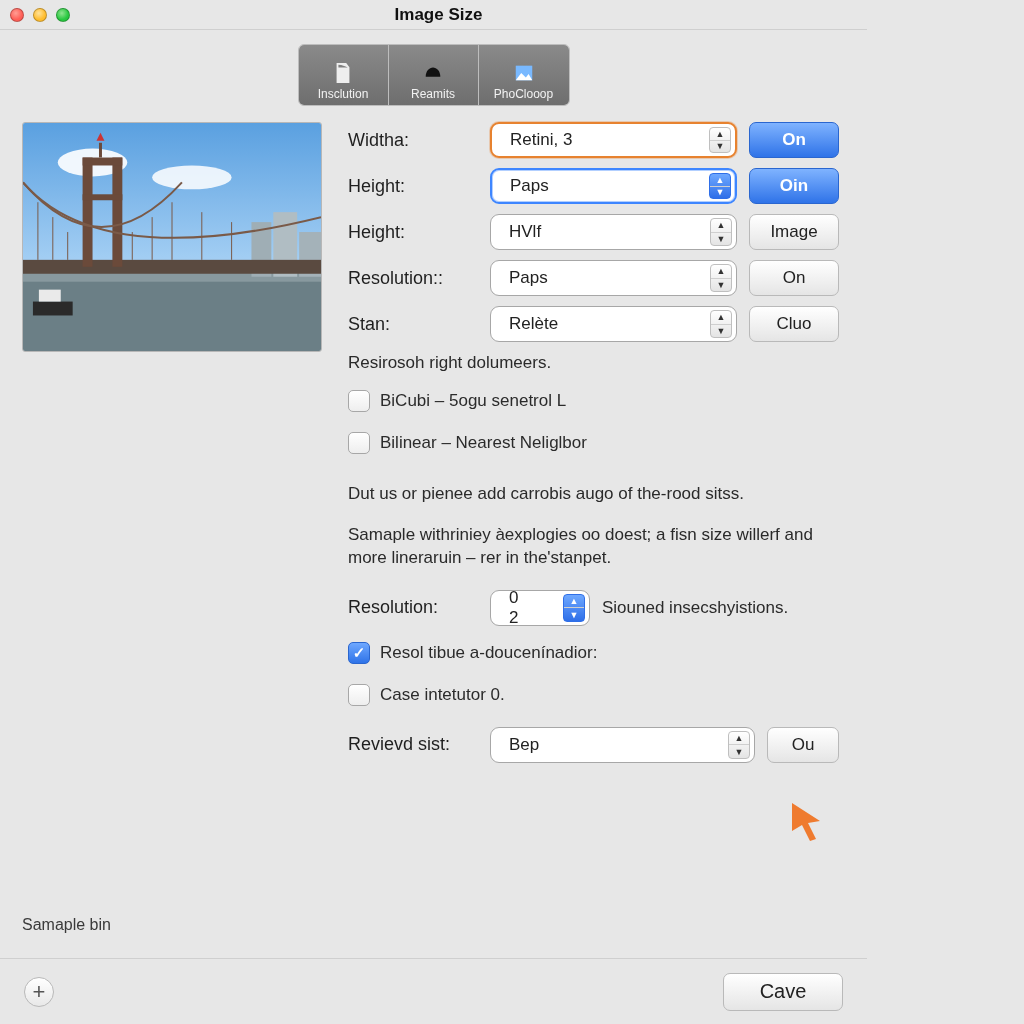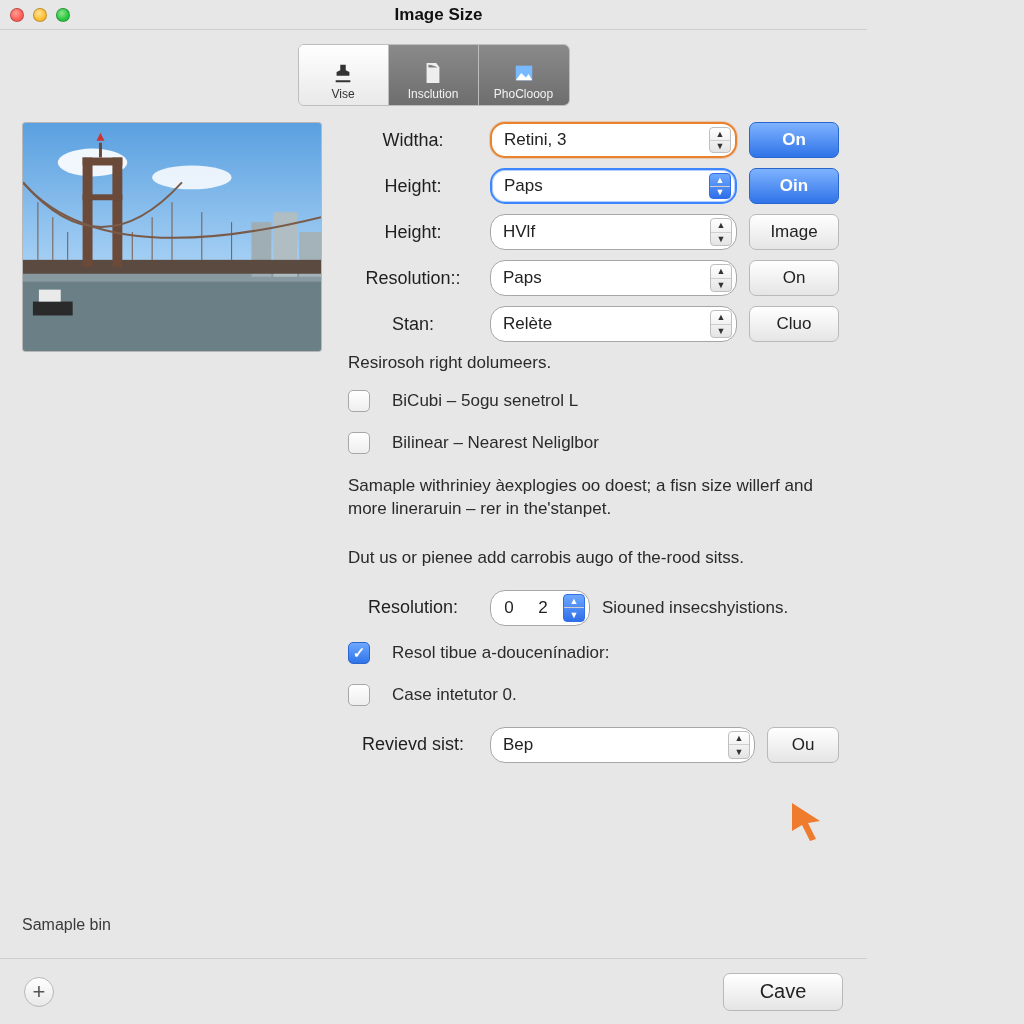--- a/index.html
+++ b/index.html
@@ -117,32 +117,32 @@
     padding-right: 6px;
     font-size: 17px;
   }
   .form-row {
     display: flex;
     align-items: center;
     gap: 12px;
   }
   .form-row .lbl {
     width: 130px;
-    text-align: center;
+    text-align: left;
     color: #1f1f1f;
     font-size: 18px;
   }
   .combo, .numbox {
     height: 36px;
     border: 1px solid #a7a7a7;
-    border-radius: 15px;
+    border-radius: 9px;
     background: #fff;
     display: flex;
     align-items: center;
-    padding: 0 12px;
+    padding: 0 18px;
     position: relative;
   }
   .combo { flex: 1; }
   .combo.highlight {
     border: 2px solid #e7822f;
     box-shadow: 0 0 0 1px rgba(231,130,47,0.3);
   }
   .combo.blue-ring {
     border: 2px solid #3e86ff;
     box-shadow: inset 0 0 0 1px rgba(62,134,255,0.4);
@@ -187,21 +187,21 @@
     font-weight: 600;
   }
   .hint, .para {
     color: #2a2a2a;
     line-height: 1.35;
   }
   .para { margin: 6px 0 2px 0; }
   .chk-row {
     display: flex;
     align-items: center;
-    gap: 22px;
+    gap: 10px;
     margin: 5px 0;
   }
   .chk {
     width: 22px; height: 22px;
     border: 1px solid #a7a7a7;
     border-radius: 5px;
     background: linear-gradient(#ffffff,#eeeeee);
     display:flex; align-items:center; justify-content:center;
   }
   .chk.checked {
@@ -253,36 +253,36 @@
     <div class="traffic-lights">
       <div class="tl close"></div>
       <div class="tl min"></div>
       <div class="tl zoom"></div>
     </div>
     <div class="title">Image Size</div>
   </div>
 
   <div class="tabstrip">
     <div class="tabs">
-      <div class="tab selected">
-        <span class="ticon">
-          <svg viewBox="0 0 24 24">
-              <path fill="#333" d="M4 20h16v2H4zM9 3h6v6l4 2v4H5v-4l4-2z"></path>
-            </svg>
-        </span>
-        <span>Vise</span>
-      </div>
       <div class="tab">
         <span class="ticon">
           <svg viewBox="0 0 24 24">
               <path fill="#eee" d="M6 2h9l3 4v16H6zM6 2v4h12"></path>
               <path fill="none" stroke="#eee" stroke-width="2" d="M6 2h9l3 4v16H6z"></path>
             </svg>
         </span>
         <span>Insclution</span>
+      </div>
+      <div class="tab">
+        <span class="ticon">
+          <svg viewBox="0 0 24 24">
+              <path fill="#111" d="M4 16c0-6 4-10 8-10s8 4 8 10H4z"></path>
+            </svg>
+        </span>
+        <span>Reamits</span>
       </div>
       <div class="tab">
         <span class="ticon">
           <svg viewBox="0 0 24 24">
               <rect x="3" y="4" width="18" height="16" fill="#79b9ff"></rect>
               <polygon fill="#fff" points="3,20 9,12 14,17 17,13 21,20"></polygon>
             </svg>
         </span>
         <span>PhoClooop</span>
       </div>
@@ -404,22 +404,22 @@
 
       <div class="chk-row">
         <div class="chk"></div>
         <span>BiCubi – 5ogu senetrol L</span>
       </div>
       <div class="chk-row">
         <div class="chk"></div>
         <span>Bilinear – Nearest Neliglbor</span>
       </div>
 
+      <div class="para" style="margin-top:14px">Dut us or pienee add carrobis augo of the-rood sitss.</div>
       <div class="para">Samaple withriniey àexplogies oo doest; a fisn size willerf and more lineraruin – rer in the'stanpet.</div>
-      <div class="para" style="margin-top:14px">Dut us or pienee add carrobis augo of the-rood sitss.</div>
 
       <div class="form-row" style="margin-top:8px">
         <div class="lbl" style="width:130px">Resolution:</div>
         <div class="numbox">
           <span class="nv">0   2</span>
           <div class="stepper blue">
               <span>▲</span>
               <span>▼</span>
             </div>
         </div>

